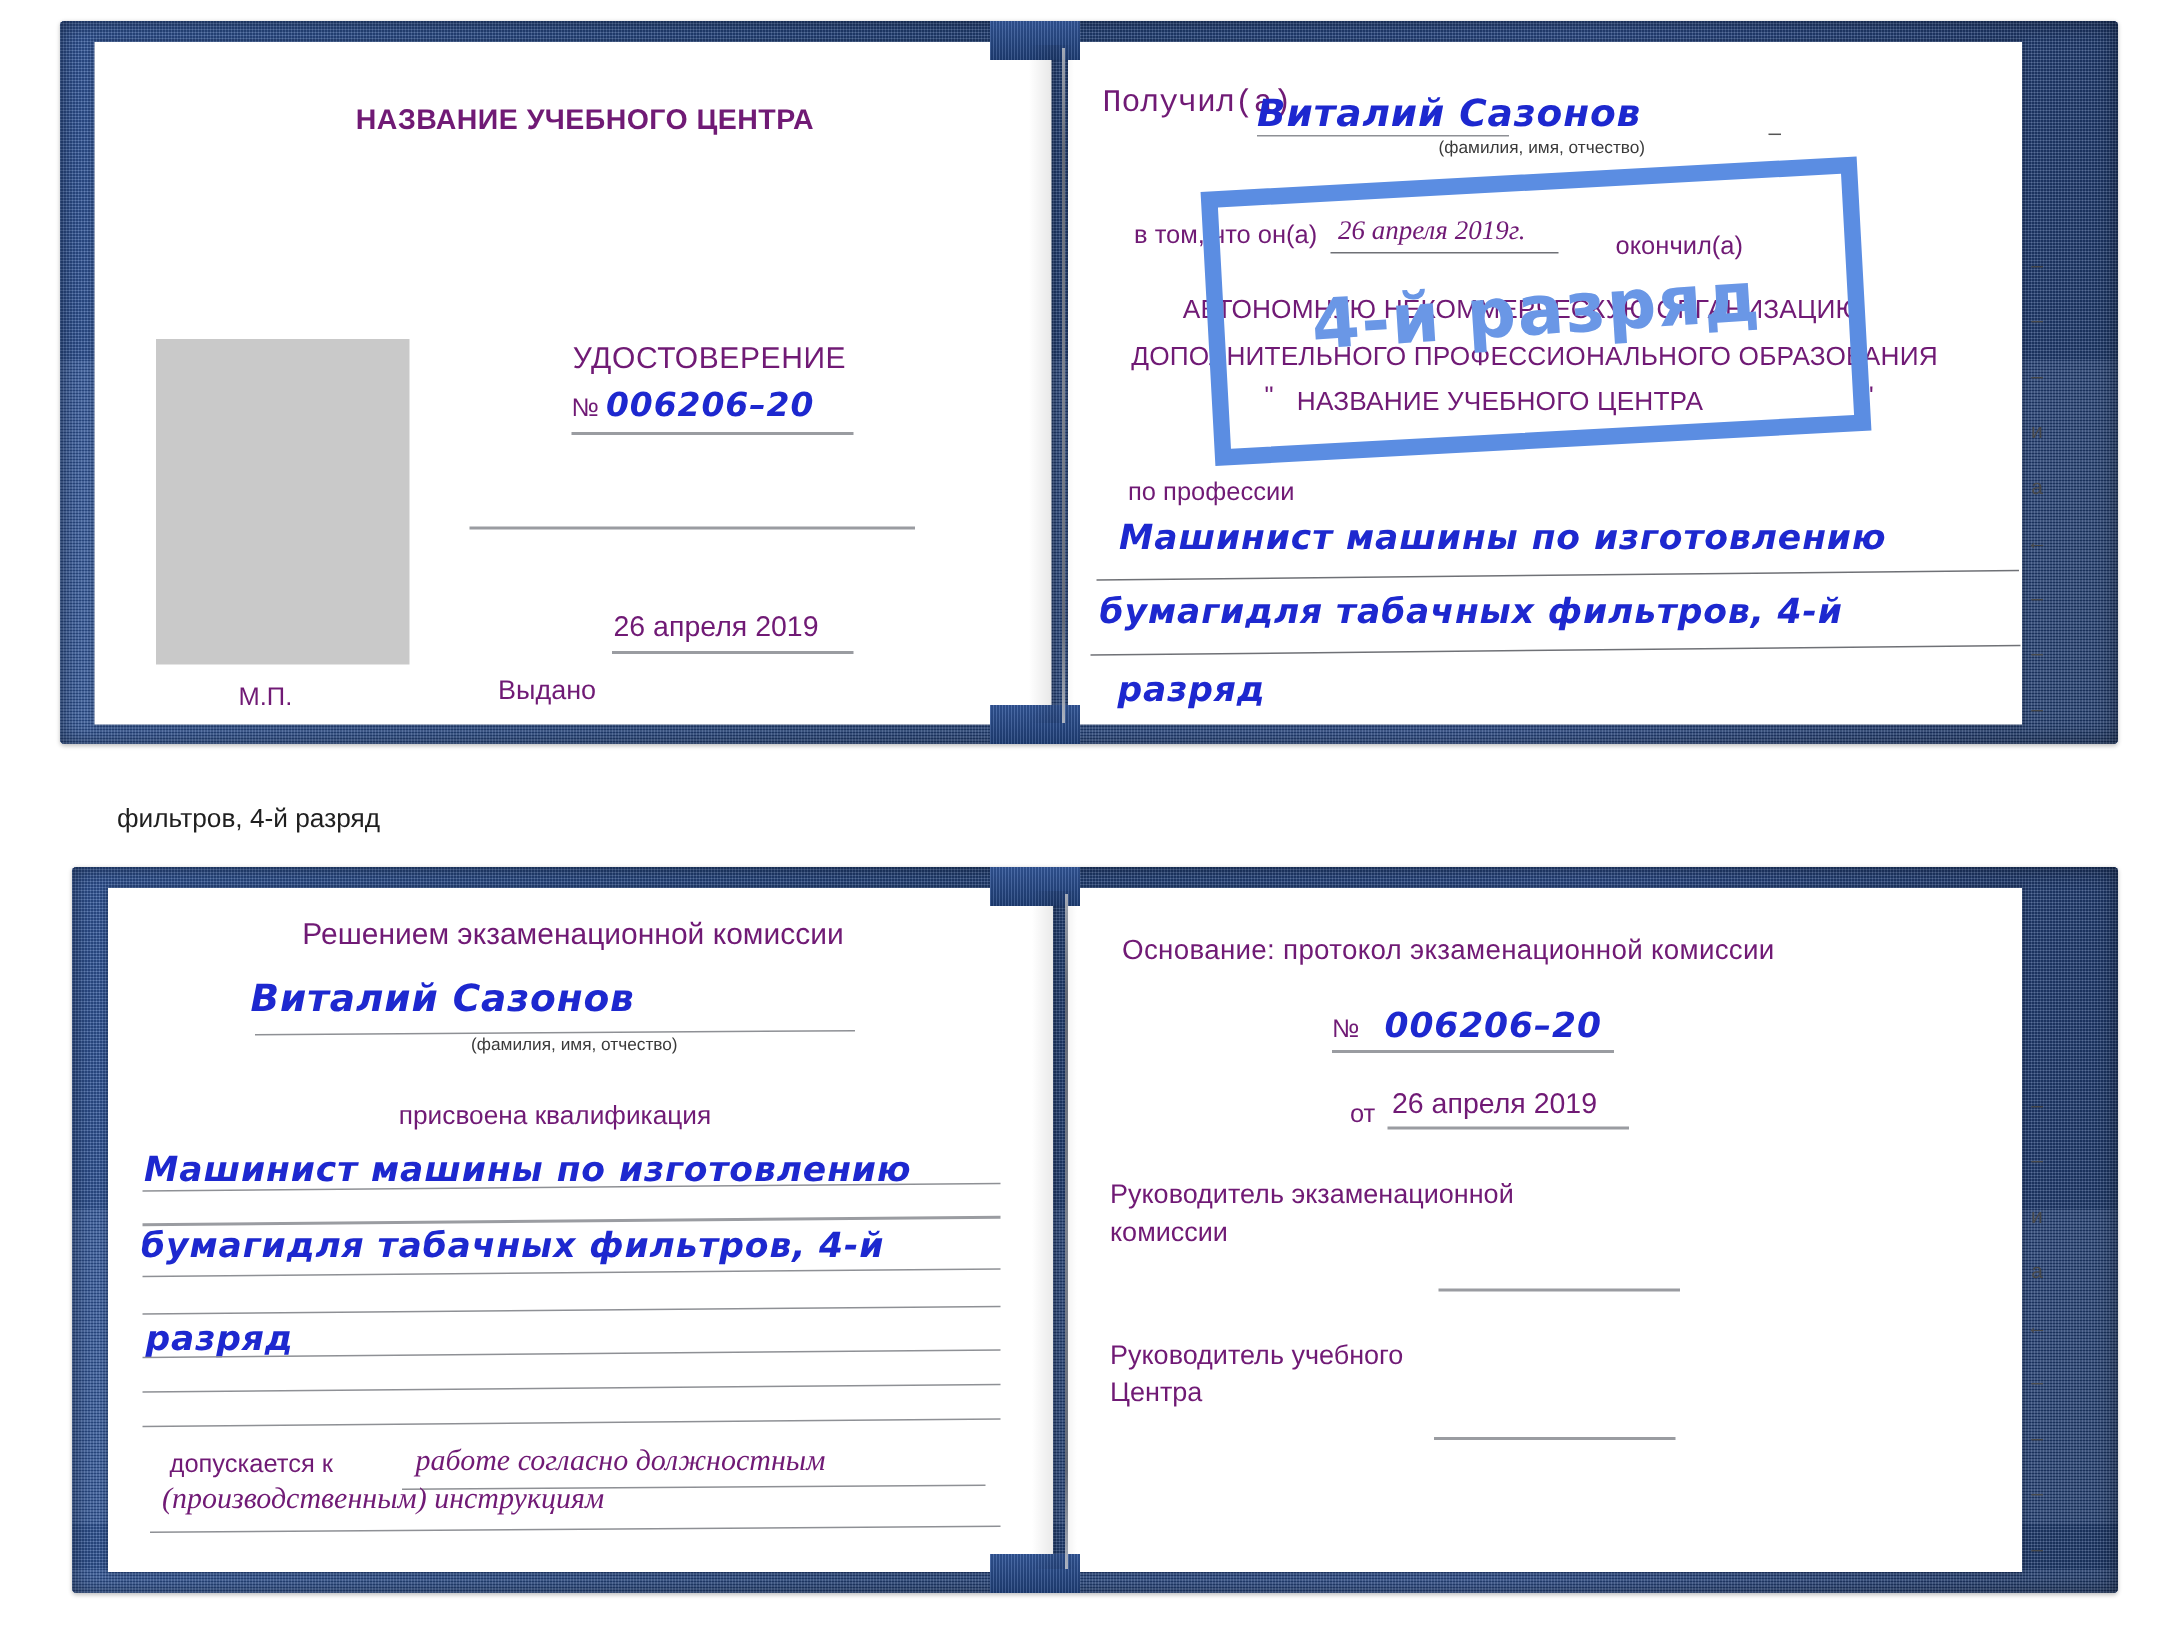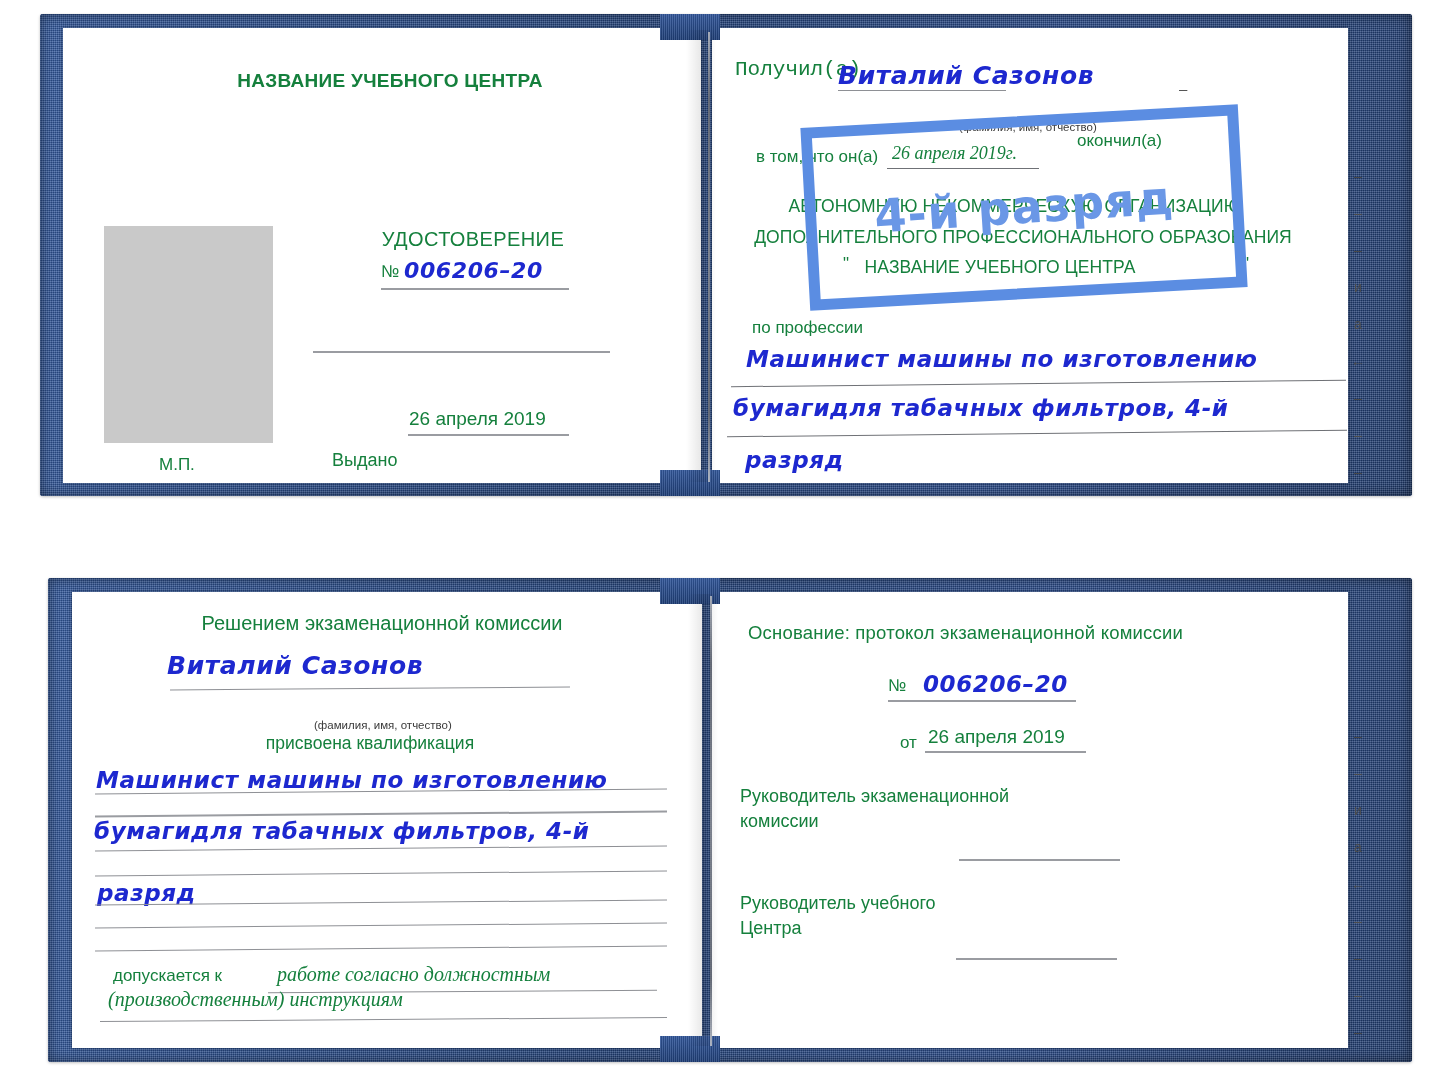--- a/index.html
+++ b/index.html
@@ -33,27 +33,27 @@
          box-shadow:0 0 5px rgba(0,0,0,.30);}
 
   
   .spine{position:absolute;width:2px;
          background:linear-gradient(180deg,#b9bcc2,#6d7078 15%,#8a8d94 50%,#6d7078 85%,#c2c5cb);
          opacity:.85;}
   .spine-shadow{position:absolute;
          background:linear-gradient(90deg,rgba(0,0,0,0) 0%,rgba(0,0,0,.10) 55%,rgba(0,0,0,0) 100%);}
 
   
-  .t{position:absolute;color:#15803d;white-space:nowrap;line-height:1.15;}
+  .t{position:absolute;color:#701a75;white-space:nowrap;line-height:1.15;}
   .t-c{text-align:center;}
   .serif{font-family:"Liberation Serif","DejaVu Serif",serif;}
   .ital{font-style:italic;}
   .hand{font-family:"DejaVu Sans","Liberation Sans",sans-serif;
         color:#1d28cf;font-style:italic;font-weight:400;letter-spacing:.6px;}
-  .tiny{font-size:11px;color:#3a3a3a;margin-top:28px;}
+  .tiny{font-size:11px;color:#3a3a3a;}
 
   
   .rule{position:absolute;height:1px;background:#8e9095;}
   .rule-d{position:absolute;height:2px;background:#9a9ca1;}
   .rule-thin{position:absolute;height:1px;background:#6f7176;}
 
   
   .photo{position:absolute;background:#c9c9c9;}
 
   
@@ -108,21 +108,21 @@
 
 <div class="t nosel" style="left:735px;top:58px;font-size:21px;font-family:Liberation Mono, monospace;">Получил(а)</div>
 <div class="t hand nosel" style="left:838px;top:62px;font-size:25px;font-weight:600;">Виталий Сазонов</div>
 <div class="rule" style="left:838px;top:90px;width:168px;"></div>
 <div class="t tiny nosel" style="left:959px;top:93px;font-size:11.5px;">(фамилия, имя, отчество)</div>
 <div class="t nosel" style="left:1179px;top:80px;font-size:15px;color:#555;">–</div>
 
 <div class="t nosel" style="left:756px;top:147px;font-size:17px;">в том, что он(а)</div>
 <div class="t serif ital nosel" style="left:892px;top:143px;font-size:18px;">26 апреля 2019г.</div>
 <div class="rule-thin" style="left:887px;top:168px;width:152px;"></div>
-<div class="t nosel" style="left:1077px;top:131px;font-size:17px;">окончил(а)</div>
+<div class="t nosel" style="left:1077px;top:154px;font-size:17px;">окончил(а)</div>
 
 <div class="t t-c nosel" style="left:735px;top:196px;width:560px;font-size:17.5px;letter-spacing:.1px;">АВТОНОМНУЮ НЕКОММЕРЧЕСКУЮ ОРГАНИЗАЦИЮ</div>
 <div class="t t-c nosel" style="left:723px;top:227px;width:600px;font-size:17.5px;letter-spacing:.1px;">ДОПОЛНИТЕЛЬНОГО ПРОФЕССИОНАЛЬНОГО ОБРАЗОВАНИЯ</div>
 <div class="t nosel" style="left:843px;top:254px;font-size:17px;">"</div>
 <div class="t t-c nosel" style="left:750px;top:257px;width:500px;font-size:17.5px;letter-spacing:.1px;">НАЗВАНИЕ УЧЕБНОГО ЦЕНТРА</div>
 <div class="t nosel" style="left:1243px;top:254px;font-size:17px;">"</div>
 
 <div class="t nosel" style="left:752px;top:318px;font-size:17px;">по профессии</div>
 
 <div class="t hand nosel" style="left:746px;top:346px;font-size:23px;font-weight:600;">Машинист машины по изготовлению</div>
@@ -144,20 +144,21 @@
   <div>–</div>
   <div>и</div>
   <div>а</div>
   <div>←</div>
   <div>–</div>
   <div>–</div>
   <div>–</div>
 </div>
 
 <div class="caption nosel" style="left:78px;top:532px;width:940px;">
+  <div>фильтров, 4-й разряд</div>
 </div>
 
 <div class="booklet" style="left:48px;top:578px;width:1364px;height:484px;"></div>
 
 <div class="paper" style="left:72px;top:592px;width:630px;height:456px;"></div>
 <div class="paper" style="left:712px;top:592px;width:636px;height:456px;"></div>
 
 <div class="abs nosel" style="left:660px;top:578px;width:60px;height:26px;background:
      repeating-linear-gradient(90deg,rgba(255,255,255,.12) 0 1px,rgba(0,0,0,.12) 1px 2px),
      linear-gradient(180deg,#33589c,#1f3f78);"></div>

